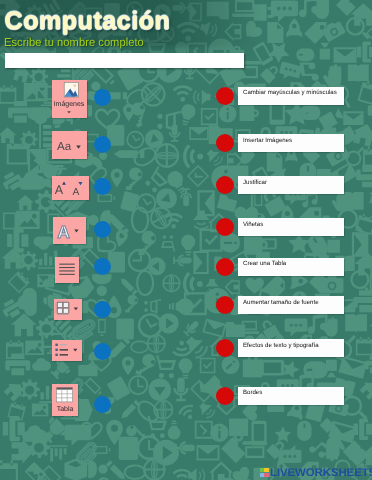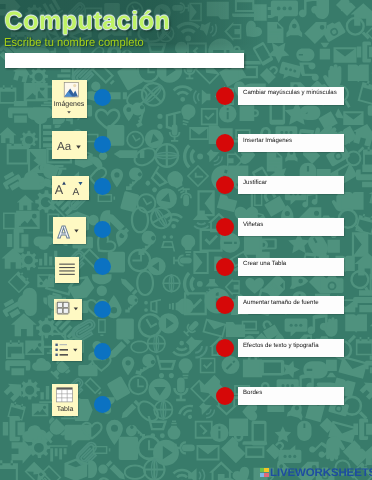--- a/index.html
+++ b/index.html
@@ -7,33 +7,33 @@
   *{-webkit-font-smoothing:antialiased;text-rendering:geometricPrecision;}
   body{width:372px;height:480px;overflow:hidden;font-family:"Liberation Sans",sans-serif;}
   #page{position:relative;width:372px;height:480px;overflow:hidden;background:#387b6a;}
   #bgpattern{position:absolute;left:0;top:0;width:372px;height:480px;}
 
   #hdrshade{position:absolute;left:0;top:0;width:262px;height:56px;pointer-events:none;
      background:linear-gradient(90deg, rgba(10,44,38,.40) 0%, rgba(10,44,38,.38) 62%, rgba(10,44,38,.16) 84%, rgba(10,44,38,0) 100%);
      -webkit-mask-image:linear-gradient(180deg, #000 0%, #000 78%, rgba(0,0,0,.25) 95%, transparent 100%);
      mask-image:linear-gradient(180deg, #000 0%, #000 78%, rgba(0,0,0,.25) 95%, transparent 100%);}
   .title-wrap{position:absolute;left:4.6px;top:9.2px;}
-  .hdr-title{position:relative;font-size:25px;font-weight:bold;color:#bef264;
+  .hdr-title{position:relative;font-size:25px;font-weight:bold;color:#fef9c3;
      letter-spacing:0.55px;line-height:25px;transform:scaleX(1.0);transform-origin:left top;
      text-shadow:0 0 1.1px #e9f2fc, .7px 0 1px #e2edf9, -.7px 0 1px #e2edf9, 0 -.7px 1px #e2edf9, 0 .7px 1px #e2edf9,
        1.4px 1.7px 2.2px rgba(8,36,26,.85);}
   .hdr-sub{position:absolute;left:4.4px;top:37.3px;font-size:11.6px;color:#a7d117;line-height:12px;
      letter-spacing:.05px;transform:scaleX(.96);transform-origin:left top;
      text-shadow:.8px .9px .9px rgba(10,40,30,.55);}
   .name-input{position:absolute;left:5px;top:53px;width:239px;height:15px;background:#fff;border:0;
      box-shadow:1px 1px 2px rgba(0,0,0,.4);font-size:11px;padding:0 3px;box-sizing:border-box;outline:none;}
 
   .logo{position:absolute;left:286.5px;top:2px;width:63px;height:53px;}
 
-  .item{position:absolute;background:#fef9c3;box-shadow:1.2px 1.2px 1.5px rgba(0,0,0,.5);box-sizing:border-box;}
+  .item{position:absolute;background:#fca5a5;box-shadow:1.2px 1.2px 1.5px rgba(0,0,0,.5);box-sizing:border-box;}
   .ansbox{position:absolute;background:#fdfdfd;left:237.5px;width:106.5px;height:18px;font-size:6.1px;color:#131313;
      display:flex;align-items:flex-start;padding-left:5.5px;padding-top:3.6px;box-sizing:border-box;
      box-shadow:1.2px 1.2px 1.5px rgba(0,0,0,.45);line-height:6px;}
   .dot{position:absolute;border-radius:50%;}
   .bdot{background:#0b72c2;width:17px;height:17px;}
   .rdot{background:#d60808;width:18px;height:18px;}
 
   .item svg{display:block;}
   .ilabel{position:absolute;left:0;right:0;text-align:center;font-size:7px;color:#2c2c2c;line-height:8px;}
   .it1 .ilabel{top:21px;}

